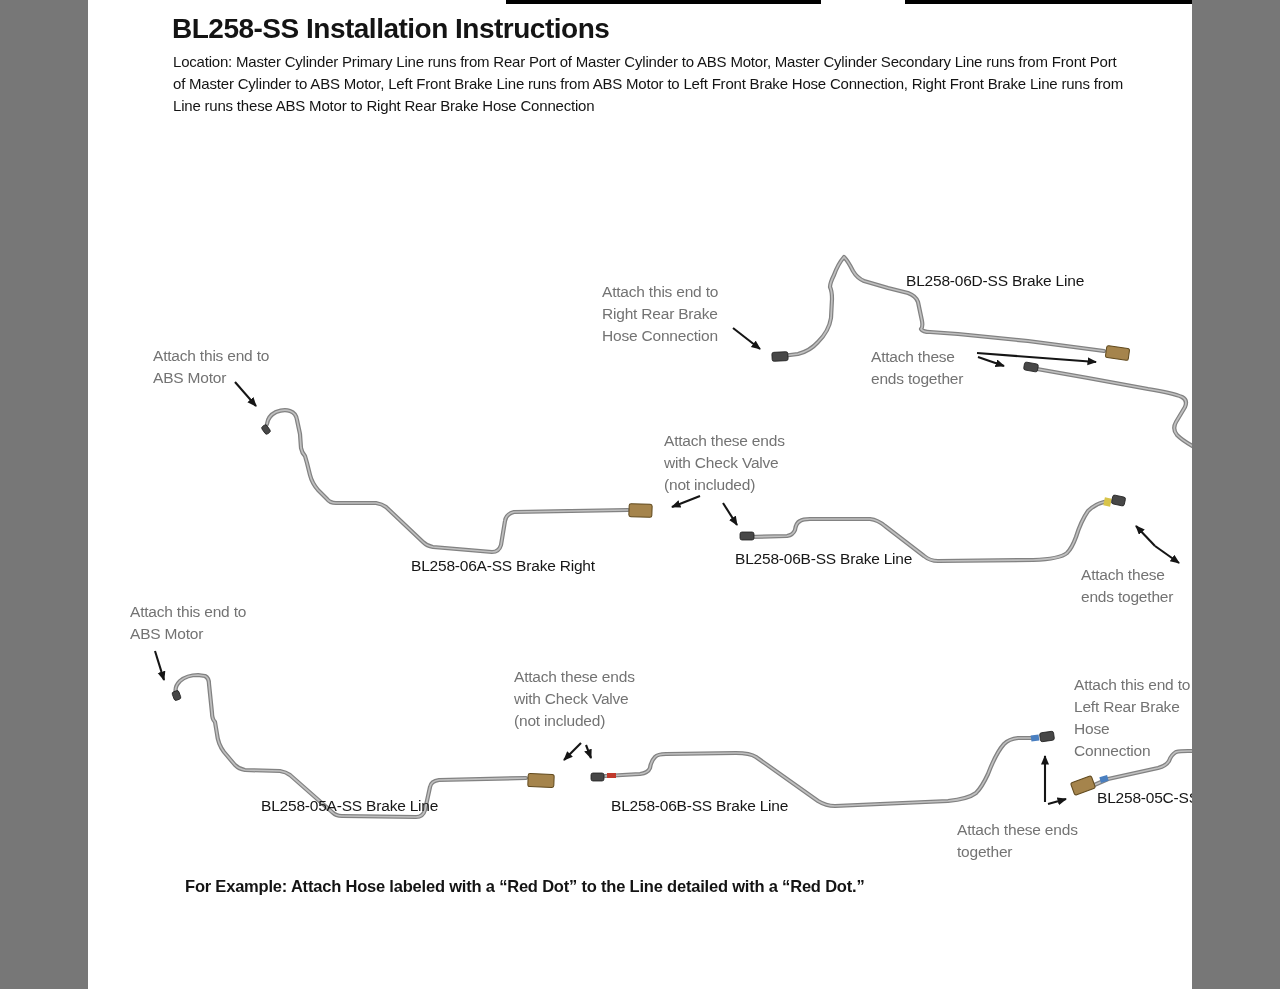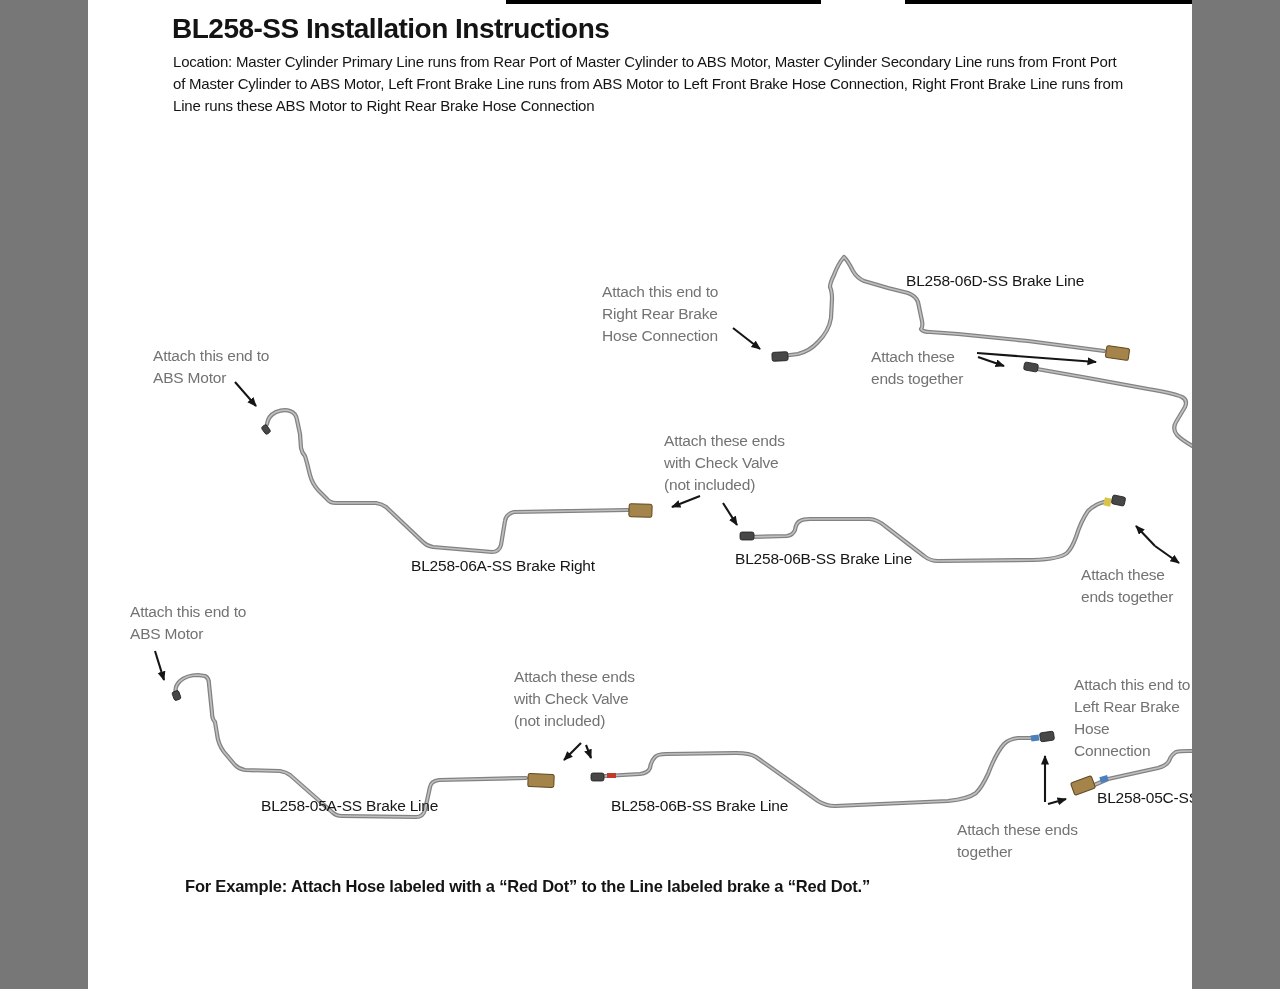--- a/index.html
+++ b/index.html
@@ -165,15 +165,15 @@
 together</div>
 
   <div class="plabel" style="left:818px;top:272px;">BL258-06D-SS Brake Line</div>
   <div id="plabel-06c">BL258-06C-SS Brake Line</div>
   <div class="plabel" style="left:323px;top:557px;">BL258-06A-SS Brake Right</div>
   <div class="plabel" style="left:647px;top:550px;">BL258-06B-SS Brake Line</div>
   <div class="plabel" style="left:173px;top:797px;">BL258-05A-SS Brake Line</div>
   <div class="plabel" style="left:523px;top:797px;">BL258-06B-SS Brake Line</div>
   <div class="plabel" style="left:1009px;top:789px;">BL258-05C-SS Brake Line</div>
 
-  <div class="footer-line" style="top:877px;">For Example: Attach Hose labeled with a “Red Dot” to the Line labeled brake a “Red Dot.”</div>
+  <div class="footer-line" style="top:877px;">For Example: Attach Hose labeled with a “Red Dot” to the Line detailed with a “Red Dot.”</div>
 
 </div>
 
 </body></html>

